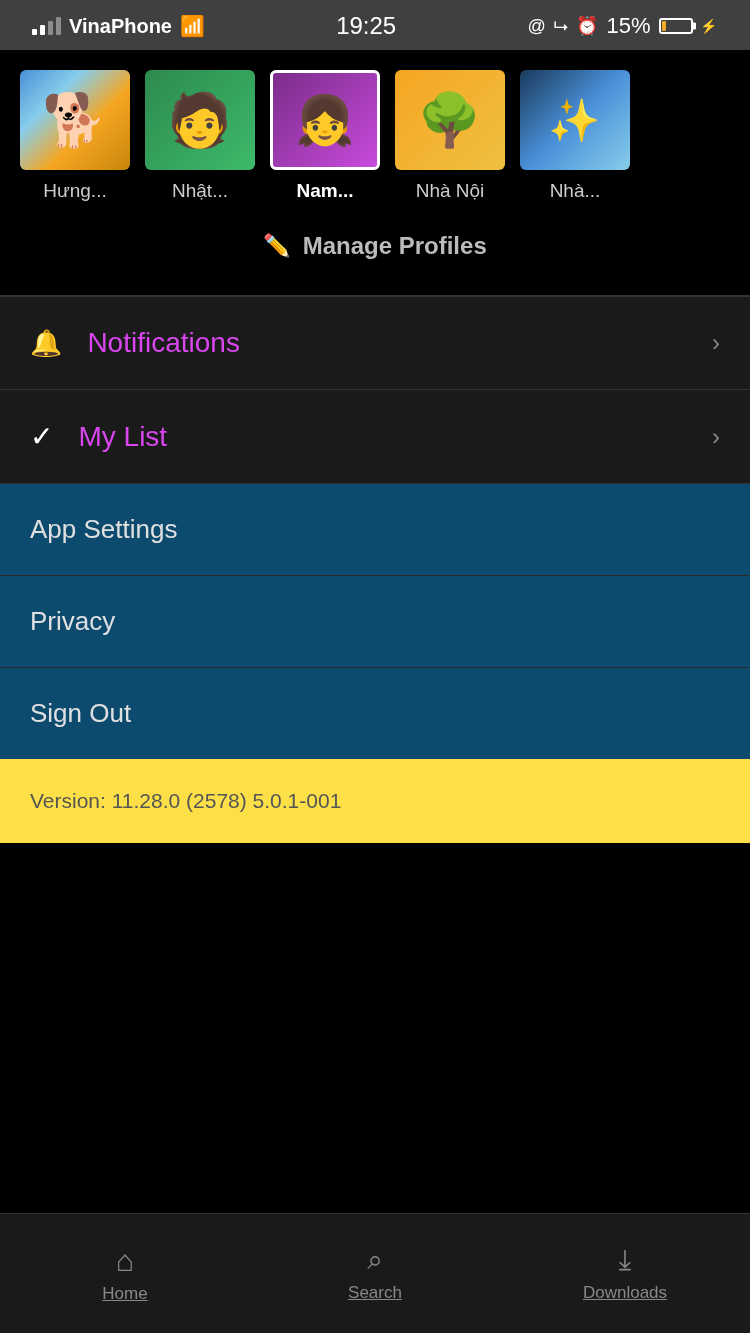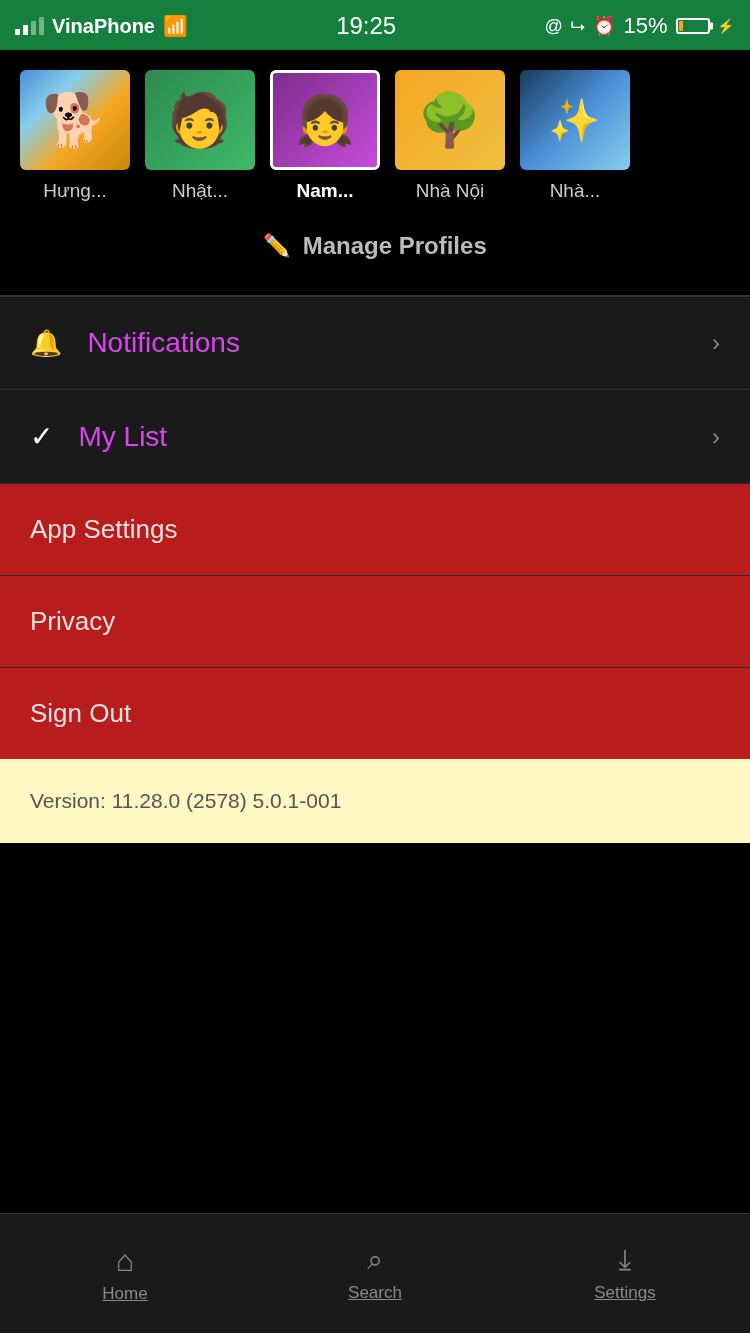--- a/index.html
+++ b/index.html
@@ -12,22 +12,22 @@
       min-height: 1333px;
       overflow-x: hidden;
       position: relative;
     }
 
     
     .status-bar {
       display: flex;
       justify-content: space-between;
       align-items: center;
-      padding: 10px 15px 8px;
-      background: #15803d;
+      padding: 10px 32px 8px;
+      background: #404040;
       height: 50px;
       text-align: right;
     }
     .status-left {
       display: flex;
       align-items: center;
       gap: 8px;
       font-size: 22px;
       font-weight: 600;
     }
@@ -190,34 +190,34 @@
       display: flex;
       align-items: center;
       gap: 25px;
     }
     .menu-icon { font-size: 26px; color: #fff; }
     .menu-label { font-size: 28px; color: #d946ef; }
     .chevron-right { font-size: 24px; color: #888; }
 
     
     .settings-section {
-      background: #b91c1c;
+      background: #0c4a6e;
       padding: 0;
     }
     .settings-item {
       padding: 30px 30px;
       border-bottom: 1px solid #2a2a2a;
       cursor: pointer;
     }
     .settings-item:last-child { border-bottom: none; }
     .settings-label { font-size: 26px; color: #e0e0e0; }
 
     
     .version-section {
-      background: #fef9c3;
+      background: #fde047;
       padding: 30px 30px;
     }
     .version-text { font-size: 21px; color: #555; }
 
     
     .bottom-nav {
       position: fixed;
       bottom: 0;
       left: 0;
       width: 750px;
@@ -376,17 +376,17 @@
     <span class="nav-label">Home</span>
   </div>
 
   <div class="nav-item">
     <span style="font-size:28px; color:#888;">⌕</span>
     <span class="nav-label">Search</span>
   </div>
 
   <div class="nav-item">
     <span style="font-size:28px; color:#888;">⤓</span>
-    <span class="nav-label">Settings</span>
+    <span class="nav-label">Downloads</span>
   </div>
 
 
 </div>
 
 </body></html>

